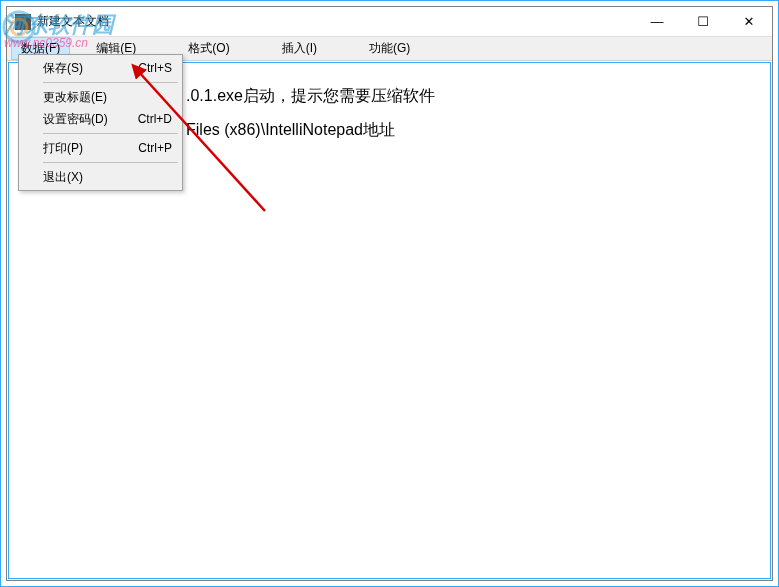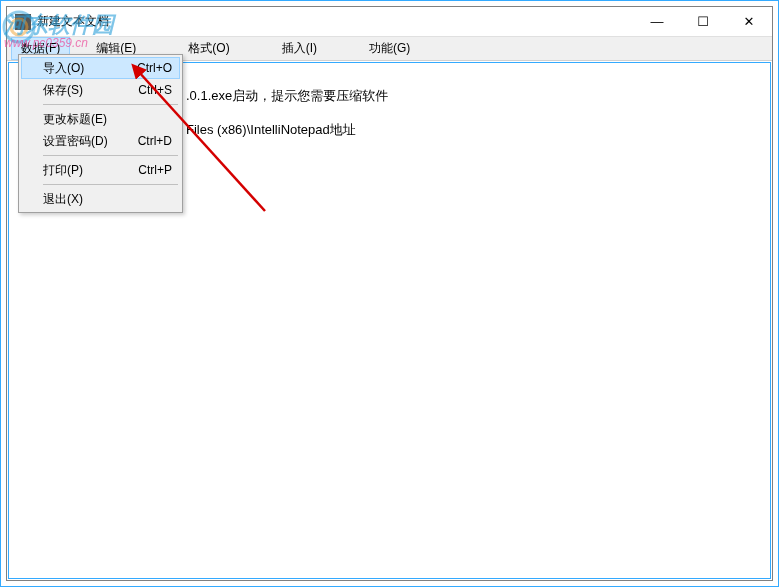--- a/index.html
+++ b/index.html
@@ -166,21 +166,21 @@
       position: absolute;
       top: 56px;
       left: 120px;
       z-index: 20;
       pointer-events: none;
     }
     .editor-text-container {
       position: absolute;
       top: 86px;
       left: 186px;
-      font-size: 13px;
+      font-size: 16px;
       line-height: 20px;
     }
     .editor-text-line {
       white-space: nowrap;
       margin-bottom: 14px;
     }
   </style>
 </head>
 <body>
 
@@ -210,24 +210,20 @@
   </div>
 
 </div>
 
 <div class="editor-text-container">
   <div class="editor-text-line">.0.1.exe启动，提示您需要压缩软件</div>
   <div class="editor-text-line">Files (x86)\IntelliNotepad地址</div>
 </div>
 
 <div class="dropdown">
-  <div class="dropdown-item hover">
-    <span class="dropdown-label">导入(O)</span>
-    <span class="dropdown-shortcut">Ctrl+O</span>
-  </div>
   <div class="dropdown-item">
     <span class="dropdown-label">保存(S)</span>
     <span class="dropdown-shortcut">Ctrl+S</span>
   </div>
   <div class="dropdown-separator"></div>
   <div class="dropdown-item">
     <span class="dropdown-label">更改标题(E)</span>
     <span class="dropdown-shortcut"></span>
   </div>
   <div class="dropdown-item">

